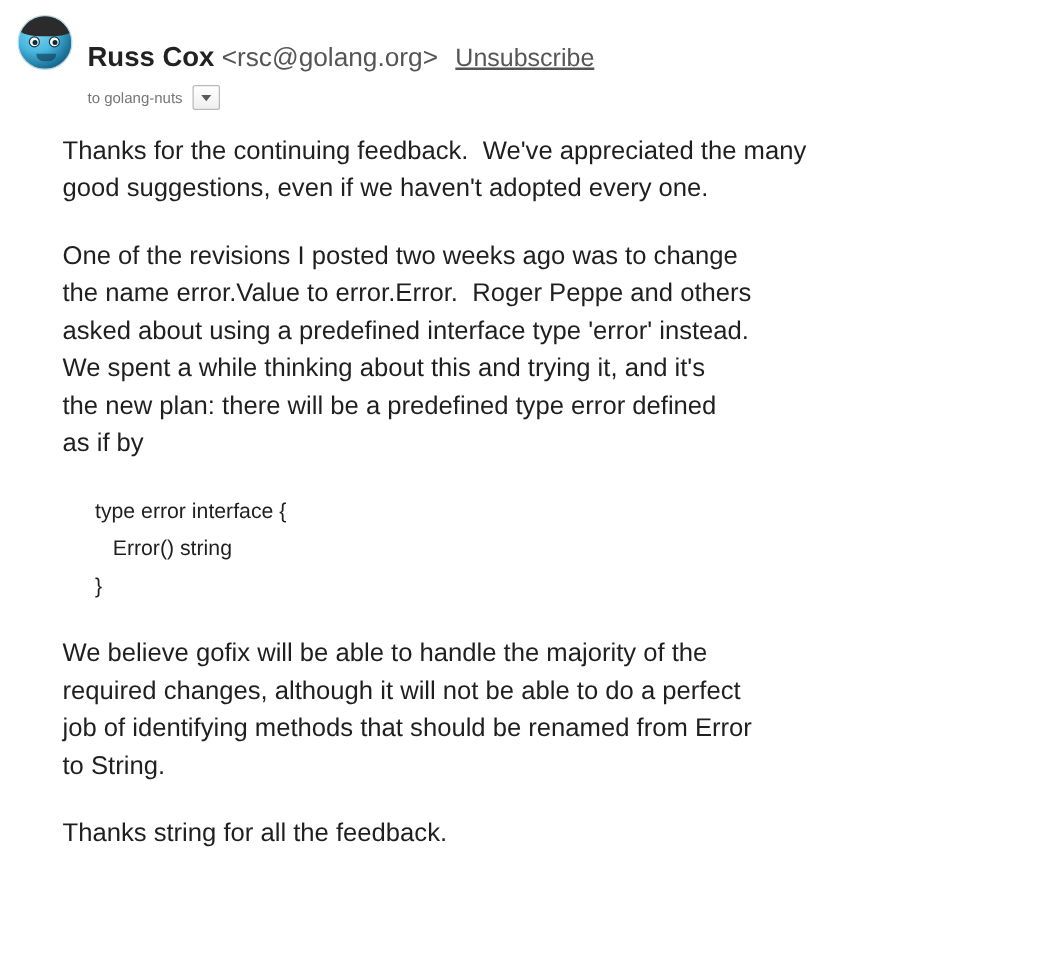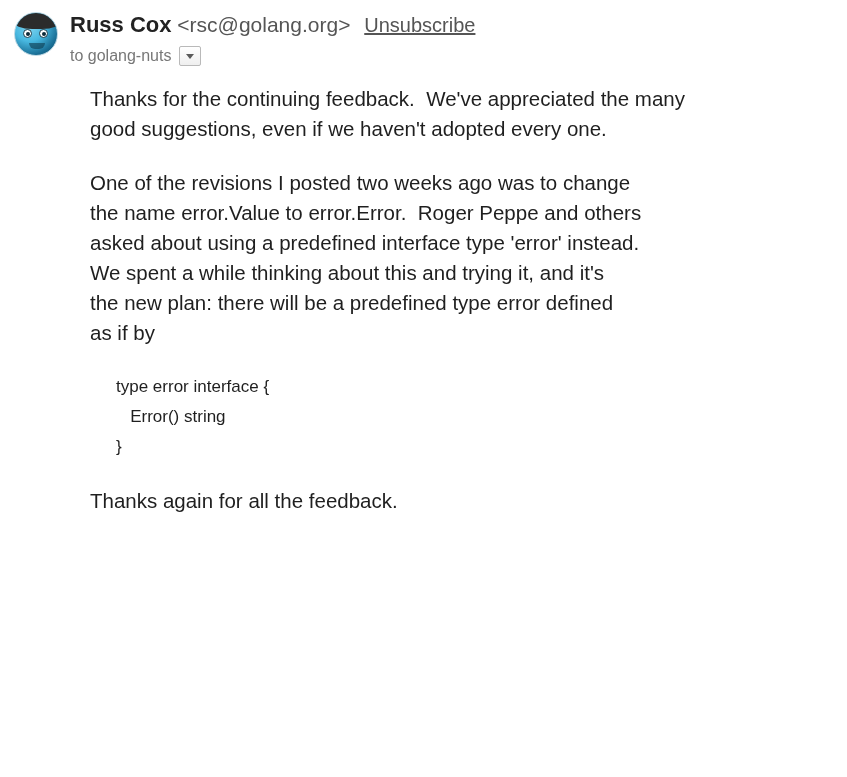--- a/index.html
+++ b/index.html
@@ -72,20 +72,21 @@
     left: 14px;
     width: 16px;
     height: 6px;
     background: #0f4257;
     border-radius: 0 0 9px 9px;
     opacity: .65;
   }
   .sender-block {
     margin-left: 12px;
     padding-top: 2px;
+    margin-top: 21px;
   }
   .sender-line {
     font-size: 21px;
     line-height: 26px;
     white-space: nowrap;
   }
   .sender-name {
     font-weight: bold;
     color: #222222;
     font-size: 22px;
@@ -96,21 +97,21 @@
   }
   .unsubscribe {
     color: #555555;
     font-size: 20px;
     text-decoration: underline;
     cursor: pointer;
     margin-left: 8px;
   }
   .to-line {
     margin-top: 8px;
-    font-size: 16px;
+    font-size: 12px;
     color: #777777;
     display: flex;
     align-items: center;
   }
   .details-toggle {
     display: inline-flex;
     align-items: center;
     justify-content: center;
     width: 20px;
     height: 18px;
@@ -121,21 +122,21 @@
     cursor: pointer;
   }
   .details-toggle .caret {
     width: 0;
     height: 0;
     border-left: 4px solid transparent;
     border-right: 4px solid transparent;
     border-top: 5px solid #5a5a5a;
   }
   .body {
-    margin-left: 76px;
+    margin-left: 36px;
     margin-top: 18px;
     font-size: 20.5px;
     line-height: 30px;
     color: #1f1f1f;
     max-width: 790px;
   }
   .body p {
     margin: 0 0 24px 0;
     white-space: pre-wrap;
   }
@@ -179,16 +180,20 @@
 good suggestions, even if we haven't adopted every one.</p>
     <p>One of the revisions I posted two weeks ago was to change
 the name error.Value to error.Error.  Roger Peppe and others
 asked about using a predefined interface type 'error' instead.
 We spent a while thinking about this and trying it, and it's
 the new plan: there will be a predefined type error defined
 as if by</p>
     <div class="code">type error interface {
    Error() string
 }</div>
-    <p>Thanks again for all the feedback.</p>
+    <p>We believe gofix will be able to handle the majority of the
+required changes, although it will not be able to do a perfect
+job of identifying methods that should be renamed from Error
+to String.</p>
+    <p>Thanks string for all the feedback.</p>
   </div>
 
 </div>
 
 </body></html>

